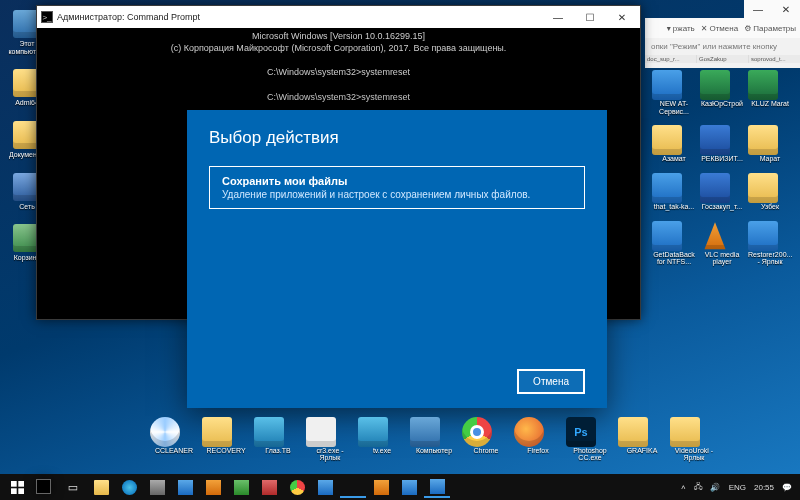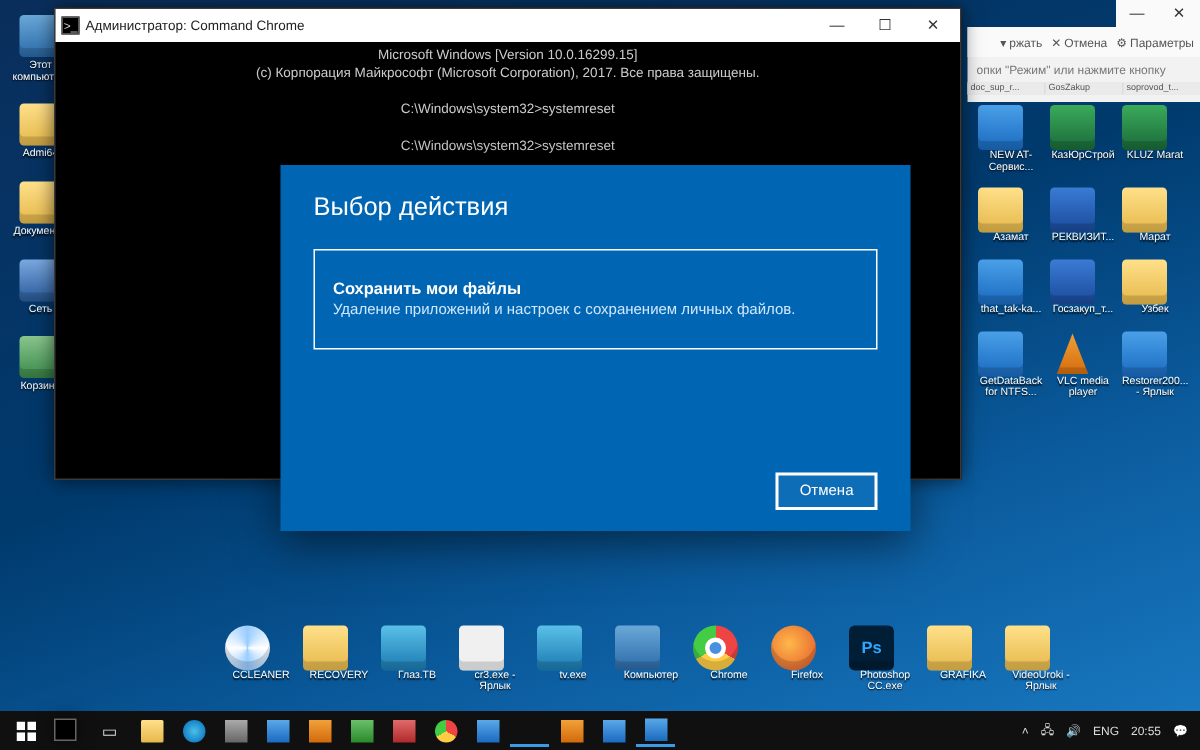--- a/index.html
+++ b/index.html
@@ -37,27 +37,27 @@
     height: 22px; background: #fff; color: #222; display: flex; align-items: center;
     font-size: 9px; padding: 0 4px; gap: 4px;
   }
   .cmd-title .cmd-icon { width: 12px; height: 12px; background: #000; border: 1px solid #555; display: flex; align-items: center; justify-content: center; font-size: 8px; color: #ccc; }
   .cmd-title .spacer { flex: 1; }
   .cmd-title .winbtn { width: 28px; height: 18px; display: flex; align-items: center; justify-content: center; font-size: 10px; color: #333; cursor: pointer; }
   .cmd-body { padding: 2px 6px; font-family: Liberation Sans, sans-serif; font-size: 9px; color: #ccc; line-height: 1.35; white-space: pre; text-align: center; }
 
   
   .dlg {
-    position: absolute; left: 187px; top: 110px; width: 420px; height: 244px;
+    position: absolute; left: 187px; top: 110px; width: 420px; height: 298px;
     background: #0066b3; color: #fff; box-shadow: 0 8px 28px rgba(0,0,0,.5);
     padding: 18px 22px 14px 22px; display: flex; flex-direction: column;
   }
   .dlg h1 { font-size: 17px; font-weight: 400; margin-bottom: 18px; }
   .opt {
-    border: 1px solid #fff; padding: 20px 12px; margin-bottom: 10px; cursor: pointer;
+    border: 1px solid #fff; padding: 8px 12px; margin-bottom: 10px; cursor: pointer;
   }
   .opt .t { font-size: 11px; font-weight: 600; margin-bottom: 2px; }
   .opt .d { font-size: 10px; color: #d0e8ff; }
   .dlg-foot { margin-top: auto; display: flex; justify-content: flex-end; }
   .btn-cancel {
     border: 2px solid #fff; background: rgba(255,255,255,.05);
     padding: 5px 14px; font-size: 10px; color: #fff; cursor: pointer;
   }
 
   
@@ -195,21 +195,21 @@
     </div>
     <div class="d-icon">
       <div class="ico blue"></div>
       <div class="lbl">Restorer200... - Ярлык</div>
     </div>
   </div>
 
 <div class="cmd">
   <div class="cmd-title">
     <span class="cmd-icon">&gt;_</span>
-    <span>Администратор: Command Chrome</span>
+    <span>Администратор: Command Prompt</span>
     <span class="spacer"></span>
     <span class="winbtn">—</span>
     <span class="winbtn">☐</span>
     <span class="winbtn close">✕</span>
   </div>
   <div class="cmd-body">Microsoft Windows [Version 10.0.16299.15]
 (c) Корпорация Майкрософт (Microsoft Corporation), 2017. Все права защищены.
 
 C:\Windows\system32&gt;systemreset
 

